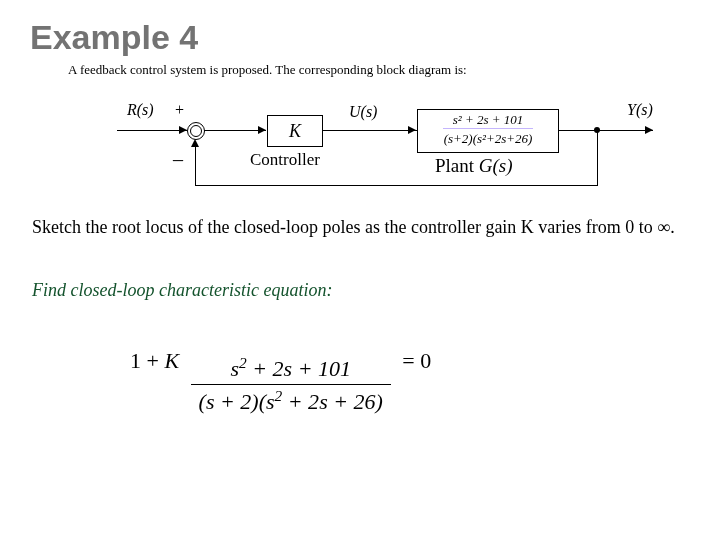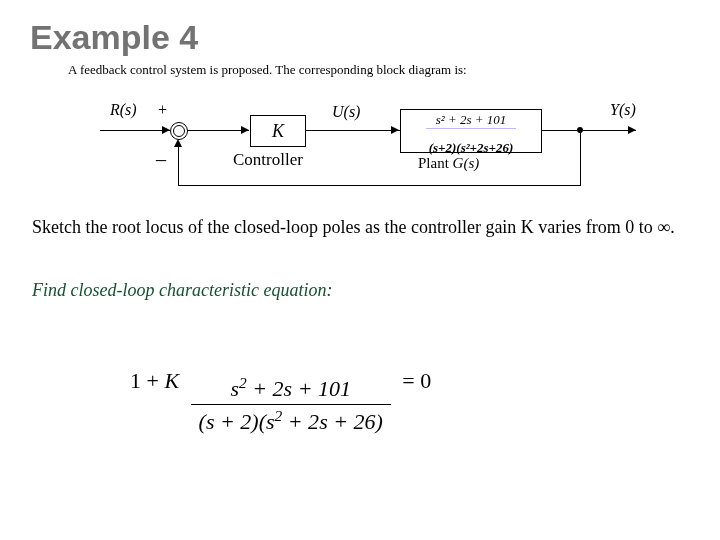--- a/index.html
+++ b/index.html
@@ -24,21 +24,21 @@
   }
   .intro {
     position: absolute;
     left: 32px;
     top: 62px;
     font-size: 13px;
     margin-left: 36px;
   }
   .diagram {
     position: absolute;
-    left: 80px;
+    left: 97px;
     top: 95px;
     width: 560px;
     height: 100px;
   }
   .sum-outer {
     position: absolute;
     left: 90px;
     top: 27px;
     width: 16px;
     height: 16px;
@@ -81,42 +81,41 @@
   }
   .plantbox .num {
     border-bottom: 1px solid #c4b5fd;
     width: 90px;
     margin: 2px auto 0 auto;
     line-height: 16px;
     font-style: italic;
   }
   .plantbox .den {
     width: 100px;
-    margin: 11px auto;
+    margin: 2px auto;
     line-height: 15px;
     font-style: italic;
-    font-weight: bold;
   }
   .lbl {
     position: absolute;
     font-style: italic;
     font-size: 16px;
   }
   .ctrl-label {
     position: absolute;
     left: 153px;
     top: 55px;
     font-size: 17px;
     font-family: Liberation Serif, serif;
   }
   .plant-label {
     position: absolute;
     left: 338px;
     top: 60px;
-    font-size: 15px;
+    font-size: 19px;
   }
   .plant-label i { font-style: italic; }
   .hline {
     position: absolute;
     height: 1px;
     background: #000;
   }
   .vline {
     position: absolute;
     width: 1px;
@@ -155,21 +154,21 @@
     position: absolute;
     left: 32px;
     top: 280px;
     font-size: 18px;
     font-style: italic;
     color: #14532d;
   }
   .equation {
     position: absolute;
     left: 130px;
-    top: 330px;
+    top: 310px;
     font-size: 22px;
     font-style: italic;
   }
   .equation .frac {
     display: inline-block;
     vertical-align: middle;
     text-align: center;
     margin: 0 6px;
   }
   .equation .frac .top {

